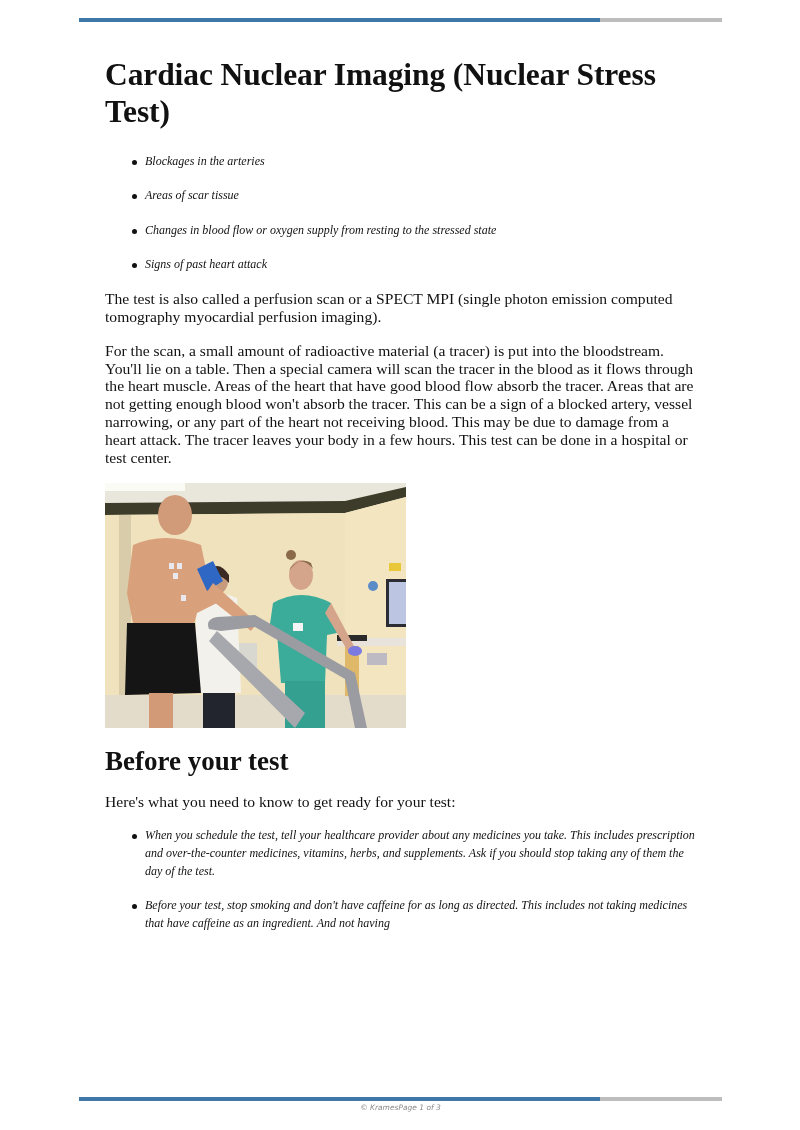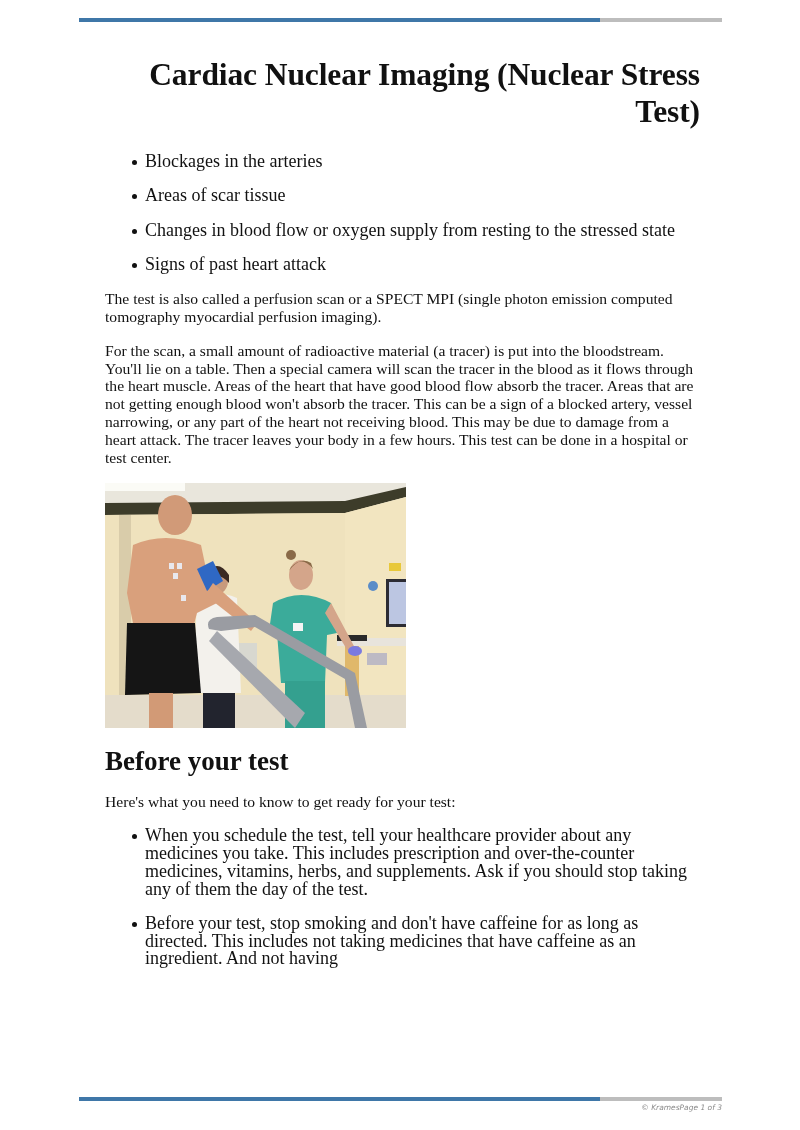--- a/index.html
+++ b/index.html
@@ -9,42 +9,42 @@
     }
     .rule { position: absolute; left: 79px; width: 643px; height: 4px; display: flex; }
     .rule .blue { background: #3f77a8; }
     .rule .gray { background: #bdbdbd; flex: 1; }
     .rule-top { top: 18px; }
     .rule-bottom { top: 1097px; }
 
     .content { position: absolute; left: 105px; top: 56px; width: 595px; }
     h1 {
       font-family: "Liberation Serif", serif; font-weight: bold;
-      font-size: 31.5px; line-height: 37px; margin: 0 0 23px 0; letter-spacing: -0.1px; text-align: right;
+      font-size: 31.5px; line-height: 37px; margin: 0 0 23px 0; letter-spacing: -0.1px;
     }
     h2 {
       font-family: "Liberation Serif", serif; font-weight: bold;
       font-size: 27px; line-height: 28px; margin: 19px 0 18px 0;
     }
     p { font-size: 15.6px; line-height: 17.8px; margin: 0 0 16px 0; }
     ul { margin: 0 0 16px 0; padding-left: 40px; list-style: none; }
-    ul li { position: relative; font-size: 18px; line-height: 17.8px; margin: 0 0 16.5px 0; }
+    ul li { position: relative; font-size: 12px; line-height: 17.8px; margin: 0 0 16.5px 0; font-style: italic; }
     ul li::before {
       content: ""; position: absolute; left: -13px; top: 7px;
       width: 5px; height: 5px; border-radius: 50%; background: #111;
     }
     .photo {
       width: 301px; height: 245px; margin: 0 0 0 0; position: relative; overflow: hidden;
       background: #efe3c2;
     }
     .photo svg { display: block; }
     .footer {
       position: absolute; top: 1103px; left: 79px; width: 643px;
       font-family: "DejaVu Sans", sans-serif; font-style: italic; font-size: 7.5px; color: #8a8a8a;
-      display: flex; justify-content: flex-end;
+      display: flex; justify-content: center;
     }
   </style>
 </head>
 <body>
 
 <div class="rule rule-top">
   <div class="blue" style="width: 81%; background: rgb(63, 119, 168);"></div>
   <div class="gray" style="background: rgb(189, 189, 189);"></div>
 </div>
 

